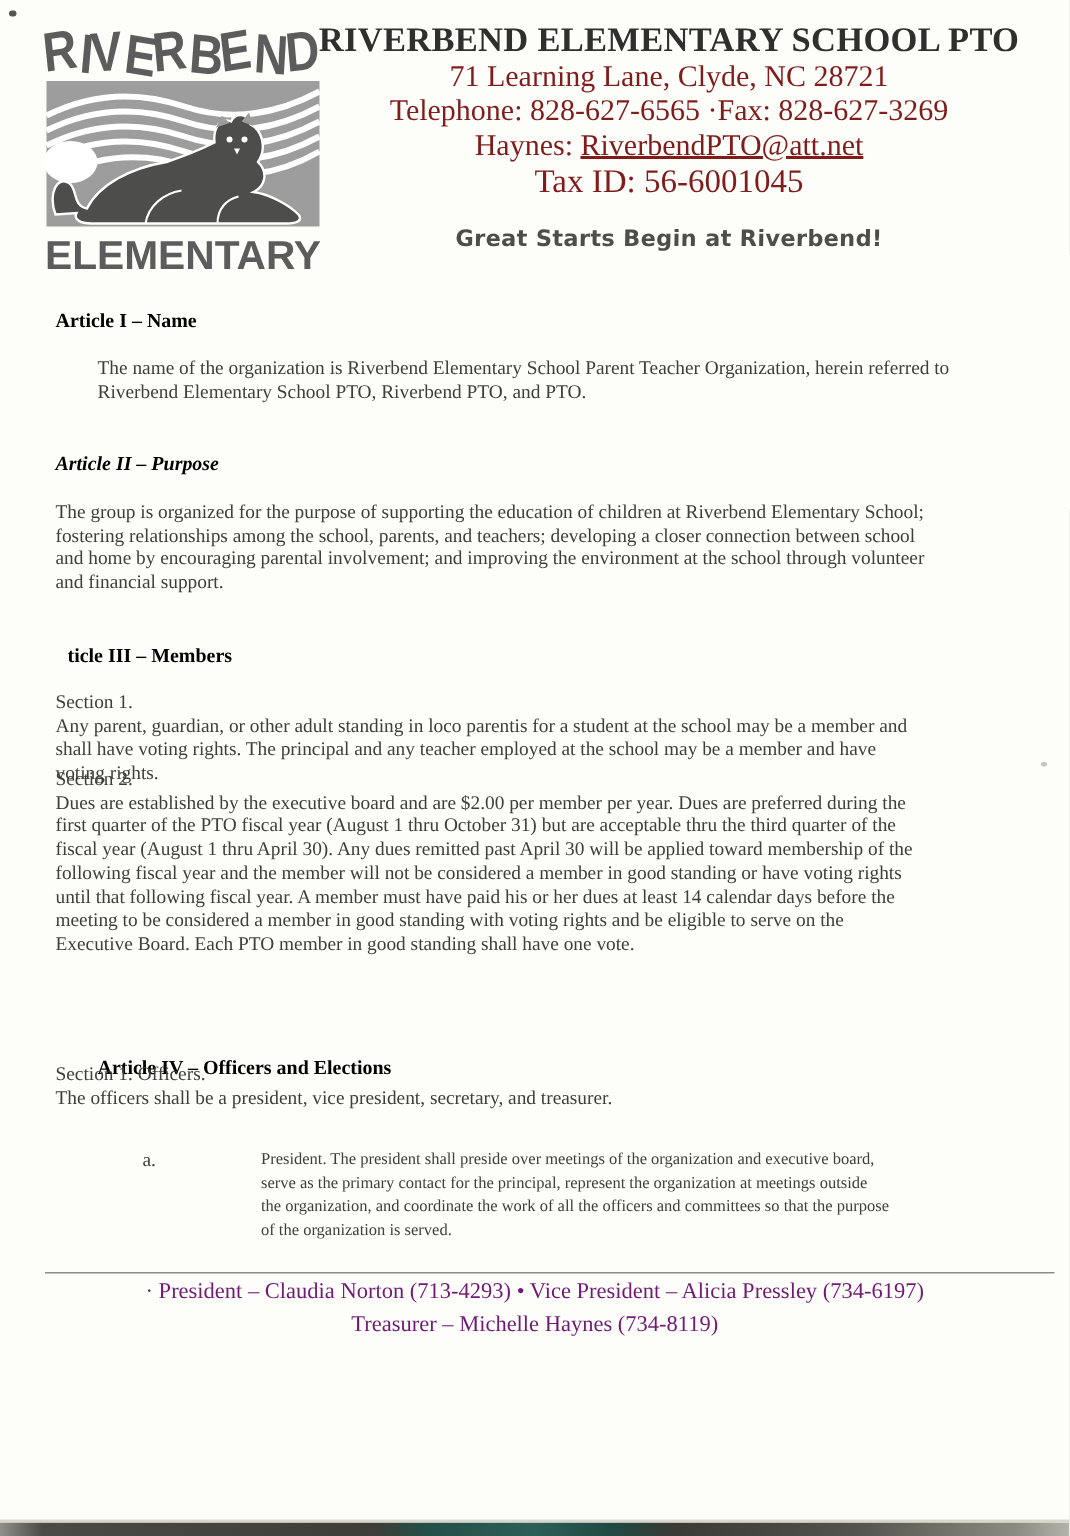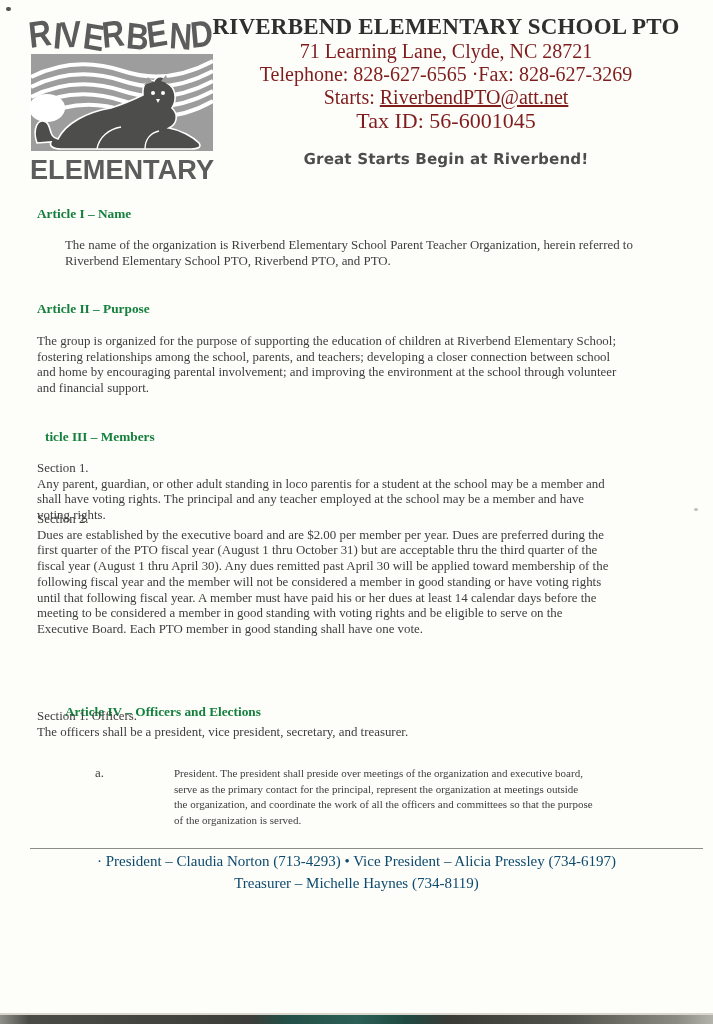--- a/index.html
+++ b/index.html
@@ -19,28 +19,28 @@
   .email-underline { text-decoration:underline; }
 
   .tagline {
     position:absolute; left:208px; top:150px; width:476px; text-align:center;
     font-family:"DejaVu Sans", sans-serif; font-weight:bold; font-size:15px;
     color:#4d4d4c; letter-spacing:.2px; transform:skewX(-1deg);
   }
 
   
   .blk { position:absolute; left:37px; width:668px; font-size:12.9px; line-height:15.7px; white-space:pre-line; }
-  .hd  { position:absolute; left:37px; font-size:13.3px; font-weight:bold; color:#15803d; white-space:nowrap; }
+  .hd  { position:absolute; left:37px; font-size:13.3px; font-weight:bold; color:#000000; white-space:nowrap; }
 
   .item-marker { position:absolute; left:95px;  top:766px; font-size:12.9px; }
   .item-text   { position:absolute; left:146px; top:766px; width:560px; font-size:11px; line-height:15.7px; white-space:pre-line;margin-left:28px; }
 
   
   .footer-rule { position:absolute; left:30px; top:848px; width:673px; height:1px; background:#8d8d88; }
-  .footer-line { position:absolute; left:0; width:713px; text-align:center; font-size:15px; color:#0c4a6e; }
+  .footer-line { position:absolute; left:0; width:713px; text-align:center; font-size:15px; color:#701a75; }
   .footer-line.l1 { top:853px; }
   .footer-line.l2 { top:875px; }
 
   
   .scan-strip {
     position:absolute; left:0; bottom:0; width:713px; height:9px;
     border-top:2px solid #d9d7cd;
     background:linear-gradient(to right,
       #90908a 0%, #4a4a46 4%, #3d3d39 35%, #234f47 40%, #2c5f55 50%,
       #1f4a42 57%, #3a3a36 63%, #53534d 80%, #8b8b83 95%, #b3b3ab 100%);
@@ -89,31 +89,31 @@
       </g>
 
       <text x="95" y="168" text-anchor="middle" font-family="Liberation Sans, sans-serif" font-weight="bold" font-size="27" fill="#5c5c5c" textLength="184" lengthAdjust="spacingAndGlyphs">ELEMENTARY</text>
     </svg>
   </div>
 
   <div class="letterhead">
     <div class="org-name">RIVERBEND ELEMENTARY SCHOOL PTO</div>
     <div class="lh-line">71 Learning Lane, Clyde, NC 28721</div>
     <div class="lh-line">Telephone: 828-627-6565 ·Fax: 828-627-3269</div>
-    <div class="lh-line"><span>Starts: </span><span class="email-underline">RiverbendPTO@att.net</span></div>
+    <div class="lh-line"><span>Haynes: </span><span class="email-underline">RiverbendPTO@att.net</span></div>
     <div class="lh-line tax">Tax ID: 56-6001045</div>
   </div>
 
   <div class="tagline">Great Starts Begin at Riverbend!</div>
 
   <div class="hd" style="top:206px;">Article I – Name</div>
   <div class="blk" style="top:238px;margin-left:28px;">The name of the organization is Riverbend Elementary School Parent Teacher Organization, herein referred to
 Riverbend Elementary School PTO, Riverbend PTO, and PTO.</div>
 
-  <div class="hd" style="top:301px;">Article II – Purpose</div>
+  <div class="hd" style="top:301px;font-style:italic;">Article II – Purpose</div>
   <div class="blk" style="top:334px;">The group is organized for the purpose of supporting the education of children at Riverbend Elementary School;
 fostering relationships among the school, parents, and teachers; developing a closer connection between school
 and home by encouraging parental involvement; and improving the environment at the school through volunteer
 and financial support.</div>
 
   <div class="hd" style="top:429px; left:45px;text-align:right;">ticle III – Members</div>
   <div class="blk" style="top:461px;">Section 1.
 Any parent, guardian, or other adult standing in loco parentis for a student at the school may be a member and
 shall have voting rights. The principal and any teacher employed at the school may be a member and have
 voting rights.</div>

